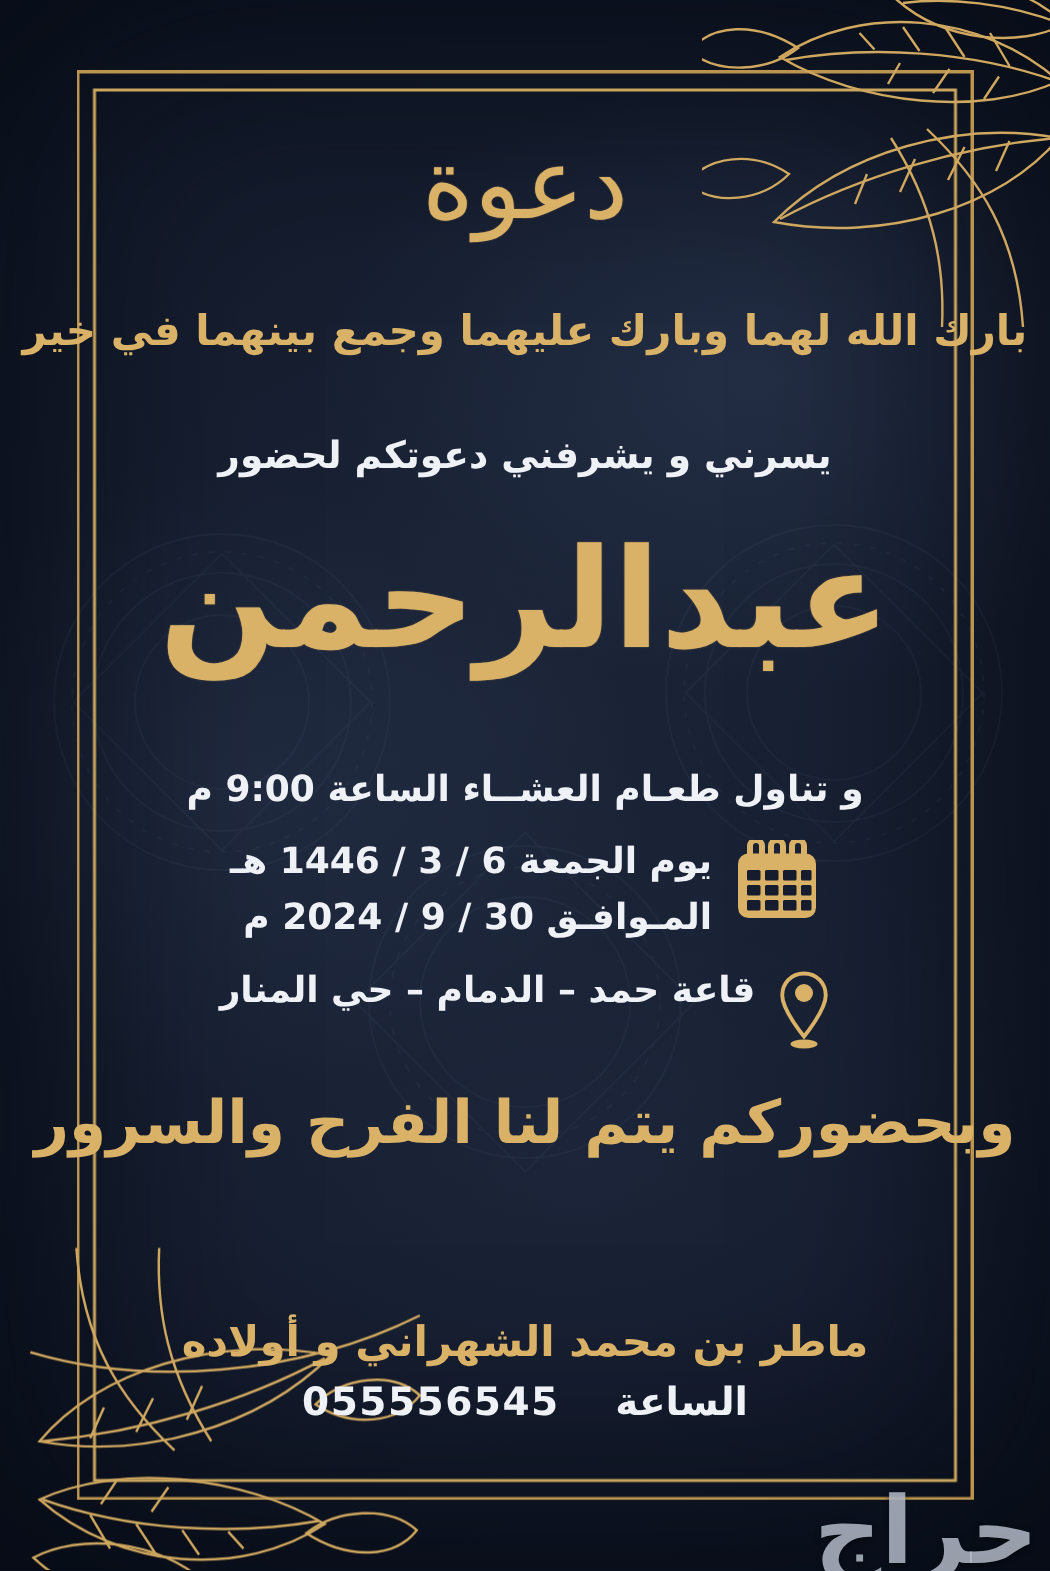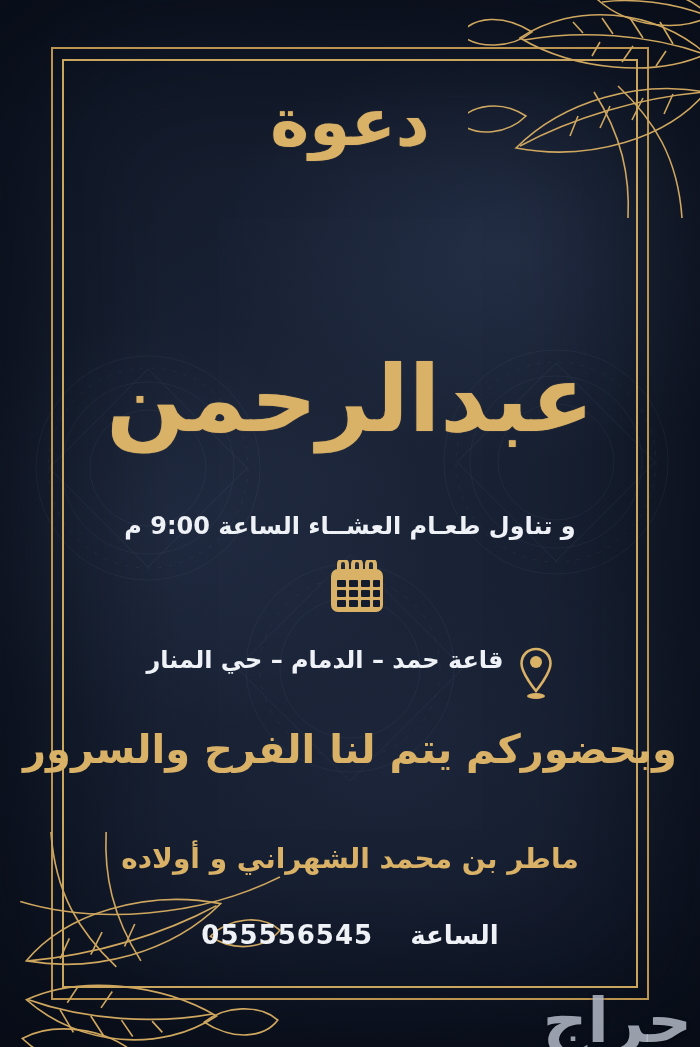--- a/index.html
+++ b/index.html
@@ -19,37 +19,37 @@
   .frame{position:absolute;pointer-events:none;}
   .frame-outer{inset:47px 51px;border:2px solid #bb944f;}
   .frame-inner{inset:59px 62px;border:2px solid #caa55e;}
   .mandala{position:absolute;inset:0;pointer-events:none;}
   .leaves{position:absolute;pointer-events:none;}
   .leaves-tr{top:-6px;right:-8px;}
   .leaves-bl{left:-18px;bottom:-14px;transform:rotate(180deg);}
   .txt{position:absolute;left:0;right:0;text-align:center;direction:rtl;white-space:nowrap;}
   .gold{color:#d9b167;}
   .white{color:#eef1f5;}
-  .title-callig{top:84px;font-size:66px;font-weight:bold;letter-spacing:2px;
+  .title-callig{top:84px;font-size:66px;font-weight:normal;letter-spacing:2px;
     text-shadow:0 0 1px rgba(217,177,103,.6);}
   .blessing{top:204px;font-size:28px;font-weight:bold;letter-spacing:1px;}
   .intro{top:289px;font-size:25px;font-weight:600;}
   .name-callig{top:346px;font-size:92px;font-weight:bold;
     text-shadow:0 0 1px rgba(217,177,103,.6);}
   .dinner{top:512px;font-size:24px;font-weight:600;}
   .info-row{position:absolute;left:0;right:0;display:flex;justify-content:center;
     align-items:flex-start;direction:rtl;gap:14px;}
   .date-row{top:560px;}
   .date-col{display:flex;flex-direction:column;gap:9px;text-align:right;direction:rtl;}
   .date-line{font-size:24px;font-weight:600;white-space:nowrap;}
   .venue-row{top:646px;}
   .venue-line{font-size:24px;font-weight:600;white-space:nowrap;}
   .closing-callig{top:726px;font-size:40px;font-weight:bold;letter-spacing:1px;}
   .host-label{top:826px;font-size:26px;font-weight:600;}
-  .host-name{top:842px;font-size:28px;font-weight:bold;}
+  .host-name{top:878px;font-size:28px;font-weight:bold;}
   .contact{top:920px;font-size:26px;font-weight:600;}
   .contact .num{display:inline-block;margin-right:28px;letter-spacing:1px;}
   .watermark{position:absolute;right:8px;bottom:-10px;direction:rtl;
     font-size:62px;font-weight:bold;color:rgba(186,193,206,.82);
     letter-spacing:2px;text-shadow:0 1px 4px rgba(0,0,0,.45);}
   .icon-wrap{flex:0 0 auto;}
 </style>
 </head>
 <body>
 
@@ -114,21 +114,23 @@
       <path d="M64 38 C 36 20, 6 22, -8 40 C 10 56, 44 54, 64 38 Z"></path>
       <path d="M58 122 C 34 106, 4 110, -10 128 C 8 144, 40 140, 58 122 Z"></path>
       <path d="M150 92 C 186 126, 210 164, 214 224"></path>
       <path d="M126 98 C 154 142, 162 182, 160 224"></path>
       <path d="M-10 180 C 70 140, 170 134, 244 156"></path>
     </g>
   </svg>
 
   <div class="txt gold title-callig">دعوة</div>
 
+  <div class="txt gold blessing">بارك الله لهما وبارك عليهما وجمع بينهما في خير</div>
 
+  <div class="txt white intro">يسرني و يشرفني دعوتكم لحضور</div>
 
   <div class="txt gold name-callig">عبدالرحمن</div>
 
   <div class="txt white dinner">و تناول طعـام العشــاء الساعة 9:00 م</div>
 
   <div class="info-row date-row">
     <span class="icon-wrap">
       <svg width="58" height="54" viewBox="0 0 58 54">
         <rect x="3" y="9" width="52" height="43" rx="7" fill="#d9b167"></rect>
         <rect x="11" y="0" width="8" height="14" rx="4" fill="none" stroke="#d9b167" stroke-width="4"></rect>
@@ -144,20 +146,22 @@
             <rect x="33" y="30" width="9" height="7" rx="1"></rect>
             <rect x="45" y="30" width="7" height="7" rx="1"></rect>
           <rect x="9" y="40" width="9" height="7" rx="1"></rect>
             <rect x="21" y="40" width="9" height="7" rx="1"></rect>
             <rect x="33" y="40" width="9" height="7" rx="1"></rect>
             <rect x="45" y="40" width="7" height="7" rx="1"></rect>
         </g>
       </svg>
     </span>
     <span class="date-col">
+      <span class="white date-line">يوم الجمعة 6 / 3 / 1446 هـ</span>
+      <span class="white date-line">المـوافـق  30 / 9 / 2024 م</span>
     </span>
   </div>
 
   <div class="info-row venue-row">
     <span class="icon-wrap">
       <svg width="36" height="56" viewBox="0 0 36 56">
         <path d="M18 3 C 9.5 3 3.5 9.5 3.5 17.5 C 3.5 27.5 18 45 18 45 C 18 45 32.5 27.5 32.5 17.5 C 32.5 9.5 26.5 3 18 3 Z" fill="none" stroke="#d9b167" stroke-width="2.6"></path>
         <circle cx="18" cy="16" r="6" fill="#d9b167"></circle>
         <ellipse cx="18" cy="50" rx="9" ry="3" fill="#d9b167"></ellipse>
       </svg>

